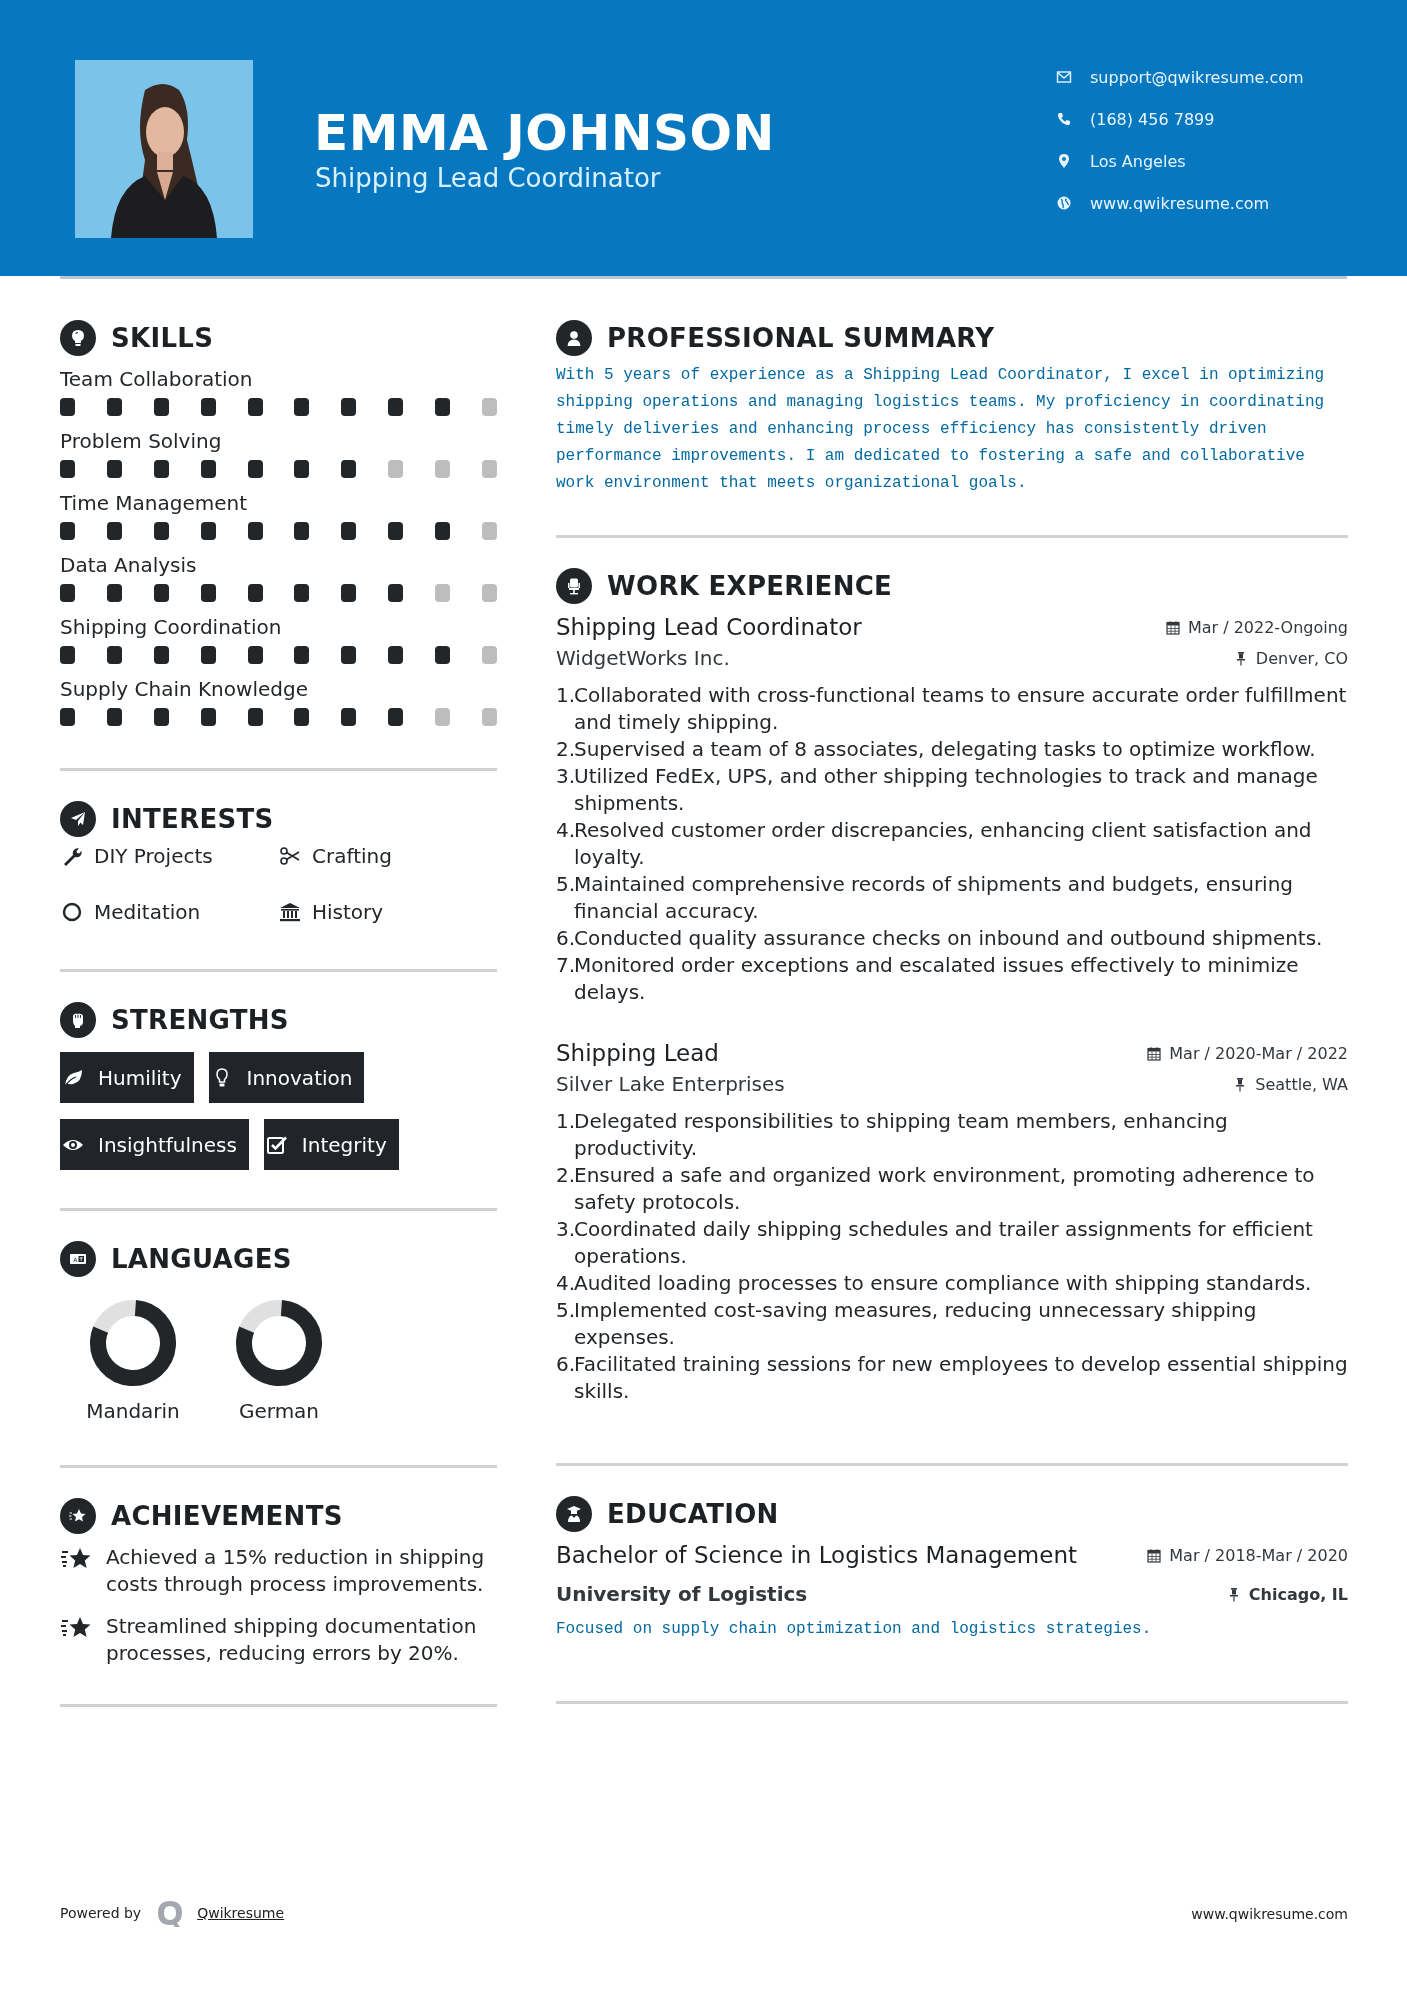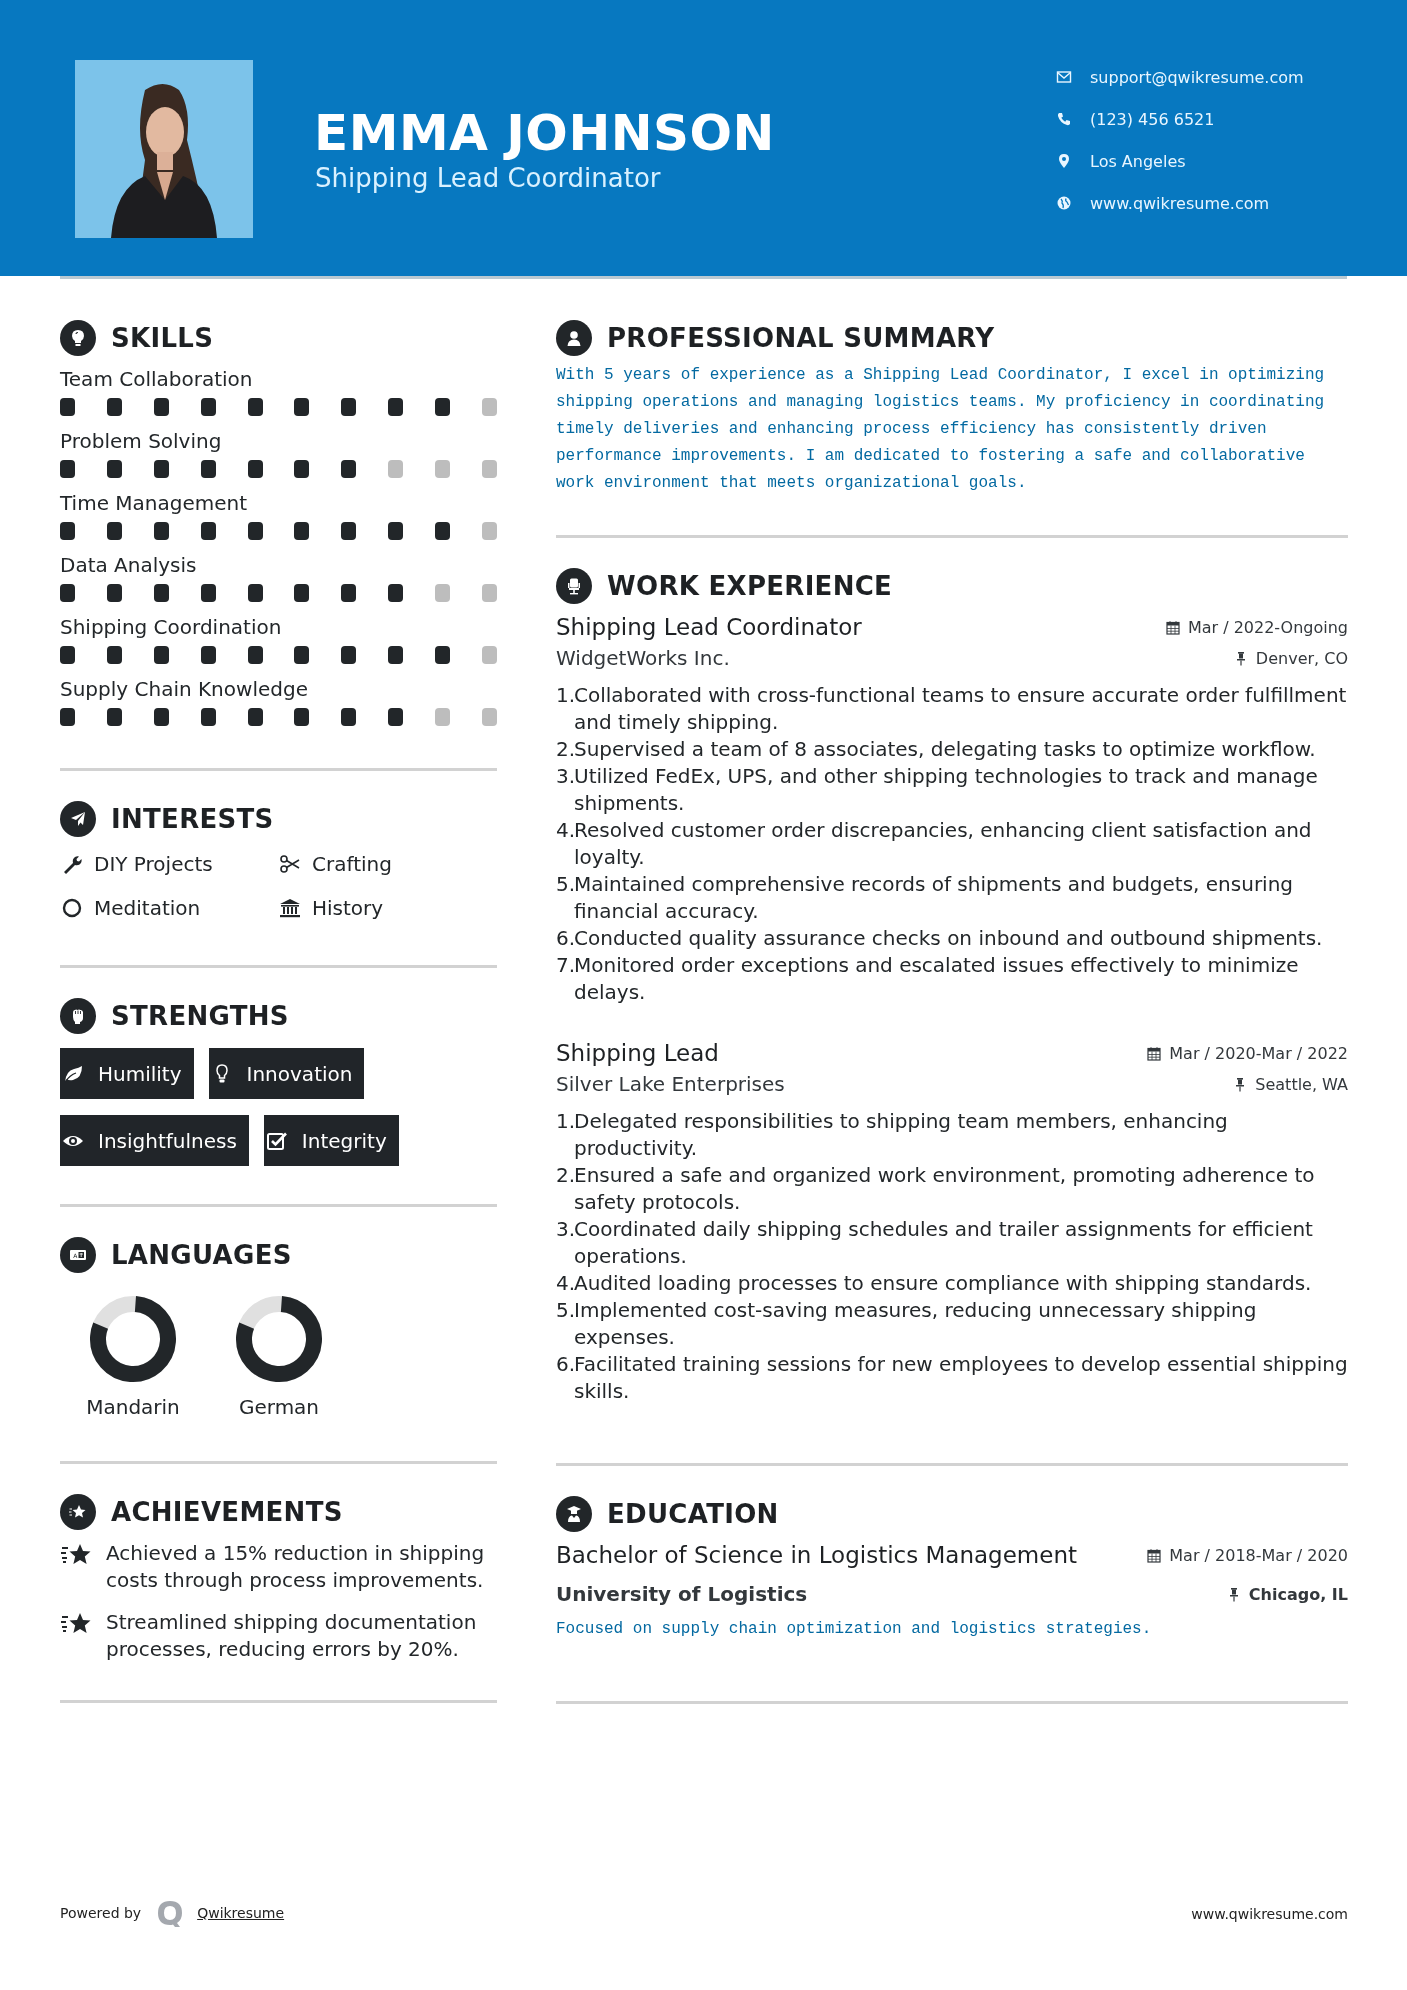--- a/index.html
+++ b/index.html
@@ -26,21 +26,21 @@
 
   .divider { height: 3px; background: #d2d2d2; }
 
   
   .skill-name { font-size: 20px; color: #23272a; margin-top: 6px; height: 30px; line-height: 30px; }
   .dots { display: flex; justify-content: space-between; height: 26px; align-items: center; padding-right: 0px; margin-bottom: 2px; }
   .dot { width: 15px; height: 18px; border-radius: 4px; background: #222629; }
   .dot.off { background: #bdbdbd; }
 
   
-  .interests { display: grid; grid-template-columns: 218px 200px; row-gap: 10px; margin-top: 8px; }
+  .interests { display: grid; grid-template-columns: 218px 200px; row-gap: 22px; margin-top: 0; }
   .interest { display: flex; align-items: center; font-size: 20px; height: 34px; }
   .interest .ii { width: 24px; height: 24px; margin-right: 10px; display: flex; align-items: center; justify-content: center; }
   .interest .ii svg { width: 22px; height: 22px; }
 
   
   .tags { display: flex; flex-wrap: wrap; gap: 16px 15px; margin-top: 12px; }
   .tag { background: #212529; color: #ffffff; height: 51px; display: flex; align-items: center; padding: 0 12px 0 0; font-size: 20px; }
   .tag .ti { width: 26px; height: 22px; margin-right: 12px; display: flex; align-items: center; justify-content: center; }
   .tag .ti svg { width: 22px; height: 22px; }
 
@@ -97,21 +97,21 @@
           </svg>
       </span>
       <span>support@qwikresume.com</span>
     </div>
     <div class="contact">
       <span class="ci">
         <svg viewBox="0 0 16 16">
             <path d="M3 2 L6 2 L7 5.5 L5.3 6.8 Q6.8 9.5 9.2 10.7 L10.5 9 L14 10 L14 13 Q13 14.5 11 14 Q4 12 2 5 Q1.6 3 3 2Z" fill="#e9f6ff"></path>
           </svg>
       </span>
-      <span>(123) 456 6521</span>
+      <span>(168) 456 7899</span>
     </div>
     <div class="contact">
       <span class="ci">
         <svg viewBox="0 0 16 16">
             <path d="M8 1 Q13 1 13 6 Q13 9 8 15 Q3 9 3 6 Q3 1 8 1Z" fill="#e9f6ff"></path>
             <circle cx="8" cy="6" r="2" fill="#0778c0"></circle>
           </svg>
       </span>
       <span>Los Angeles</span>
     </div>

